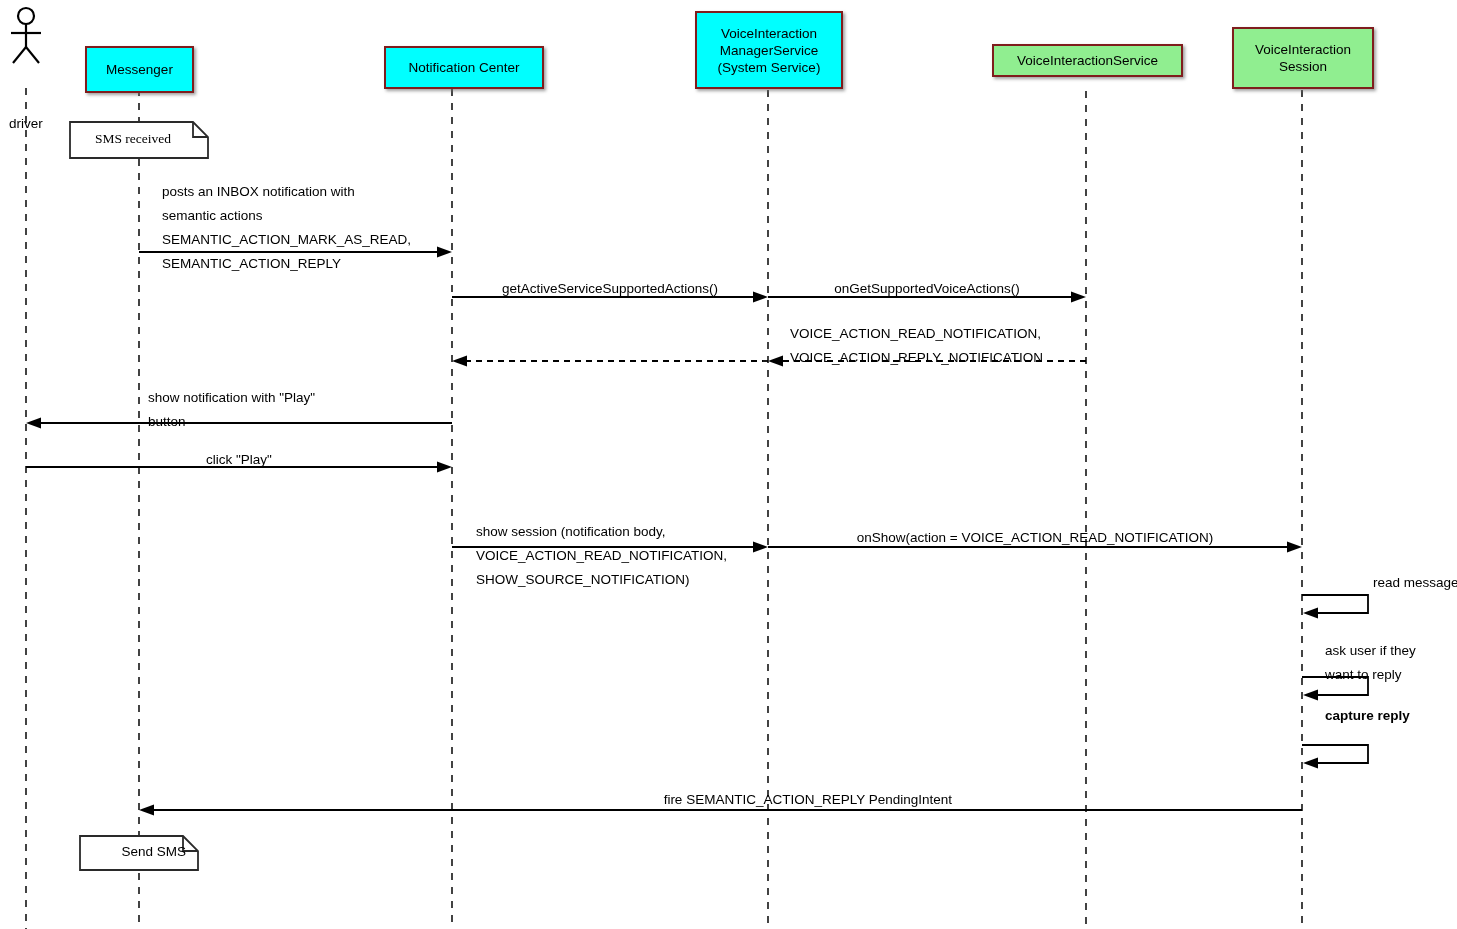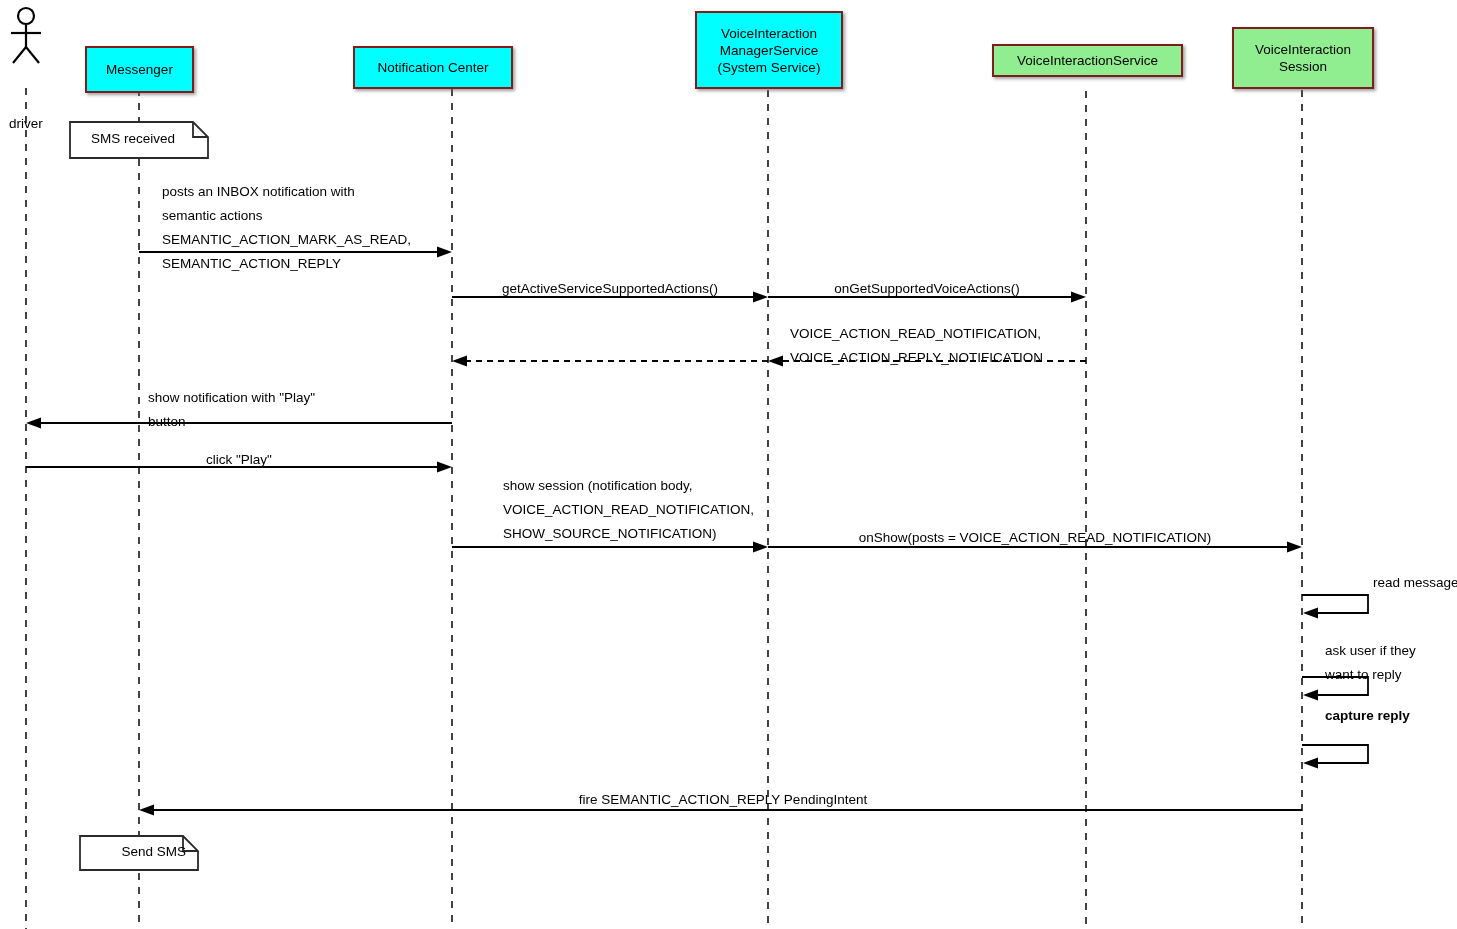--- a/index.html
+++ b/index.html
@@ -136,59 +136,59 @@
         <line x1="1302" y1="810" x2="147" y2="810"></line>
         <polygon points="139,810 154,804.5 154,815.5" stroke="none"></polygon>
       </g>
     </g>
   </svg>
 
   <div class="actor-label" style="left:0px;top:68px;width:52px;">driver</div>
 
   <div class="pbox" style="left: 85px; top: 46px; width: 109px; height: 47px; background-color: rgb(0, 255, 255);">Messenger</div>
 
-  <div class="pbox" style="left: 353px; top: 46px; width: 160px; height: 43px; background-color: rgb(0, 255, 255);">Notification Center</div>
+  <div class="pbox" style="left: 384px; top: 46px; width: 160px; height: 43px; background-color: rgb(0, 255, 255);">Notification Center</div>
 
   <div class="pbox" style="left: 695px; top: 11px; width: 148px; height: 78px; background-color: rgb(0, 255, 255);">VoiceInteraction
 ManagerService
 (System Service)</div>
 
   <div class="pbox" style="left: 992px; top: 44px; width: 191px; height: 33px; background-color: rgb(144, 238, 144);">VoiceInteractionService</div>
 
   <div class="pbox" style="left: 1232px; top: 27px; width: 142px; height: 62px; background-color: rgb(144, 238, 144);">VoiceInteraction
 Session</div>
 
-  <div class="note-label" style="left:70px;top:131px;width:126px;">SMS received</div>
+  <div class="note-label" style="left:70px;top:131px;width:126px;font-family:Liberation Serif, serif;">SMS received</div>
   <div class="note-label" style="left:80px;top:844px;width:106px;text-align:right;">Send SMS</div>
 
   <div class="label" style="left:162px;top:180px;width:310px;">posts an INBOX notification with
 semantic actions
 SEMANTIC_ACTION_MARK_AS_READ,
 SEMANTIC_ACTION_REPLY</div>
 
   <div class="label center" style="left:460px;top:277px;width:300px;">getActiveServiceSupportedActions()</div>
 
   <div class="label center" style="left:777px;top:277px;width:300px;">onGetSupportedVoiceActions()</div>
 
   <div class="label" style="left:790px;top:322px;width:310px;">VOICE_ACTION_READ_NOTIFICATION,
 VOICE_ACTION_REPLY_NOTIFICATION</div>
 
   <div class="label" style="left:148px;top:386px;width:260px;">show notification with "Play"
 button</div>
 
   <div class="label center" style="left:139px;top:448px;width:200px;">click "Play"</div>
 
-  <div class="label" style="left:476px;top:474px;width:300px;margin-left:27px;">show session (notification body,
+  <div class="label" style="left:476px;top:520px;width:300px;">show session (notification body,
 VOICE_ACTION_READ_NOTIFICATION,
 SHOW_SOURCE_NOTIFICATION)</div>
 
-  <div class="label center" style="left:835px;top:526px;width:400px;">onShow(posts = VOICE_ACTION_READ_NOTIFICATION)</div>
+  <div class="label center" style="left:835px;top:526px;width:400px;">onShow(action = VOICE_ACTION_READ_NOTIFICATION)</div>
 
   <div class="label" style="left:1325px;top:571px;width:132px;padding-left:48px;">read messages out</div>
 
   <div class="label" style="left:1325px;top:639px;width:130px;">ask user if they
 want to reply</div>
 
   <div class="label" style="left:1325px;top:704px;width:120px;font-weight:bold;">capture reply</div>
 
-  <div class="label center" style="left:523px;top:788px;width:400px;">fire SEMANTIC_ACTION_REPLY PendingIntent</div>
+  <div class="label center" style="left:552px;top:788px;width:400px;text-align:right;">fire SEMANTIC_ACTION_REPLY PendingIntent</div>
 
 </div>
 
 </body></html>

